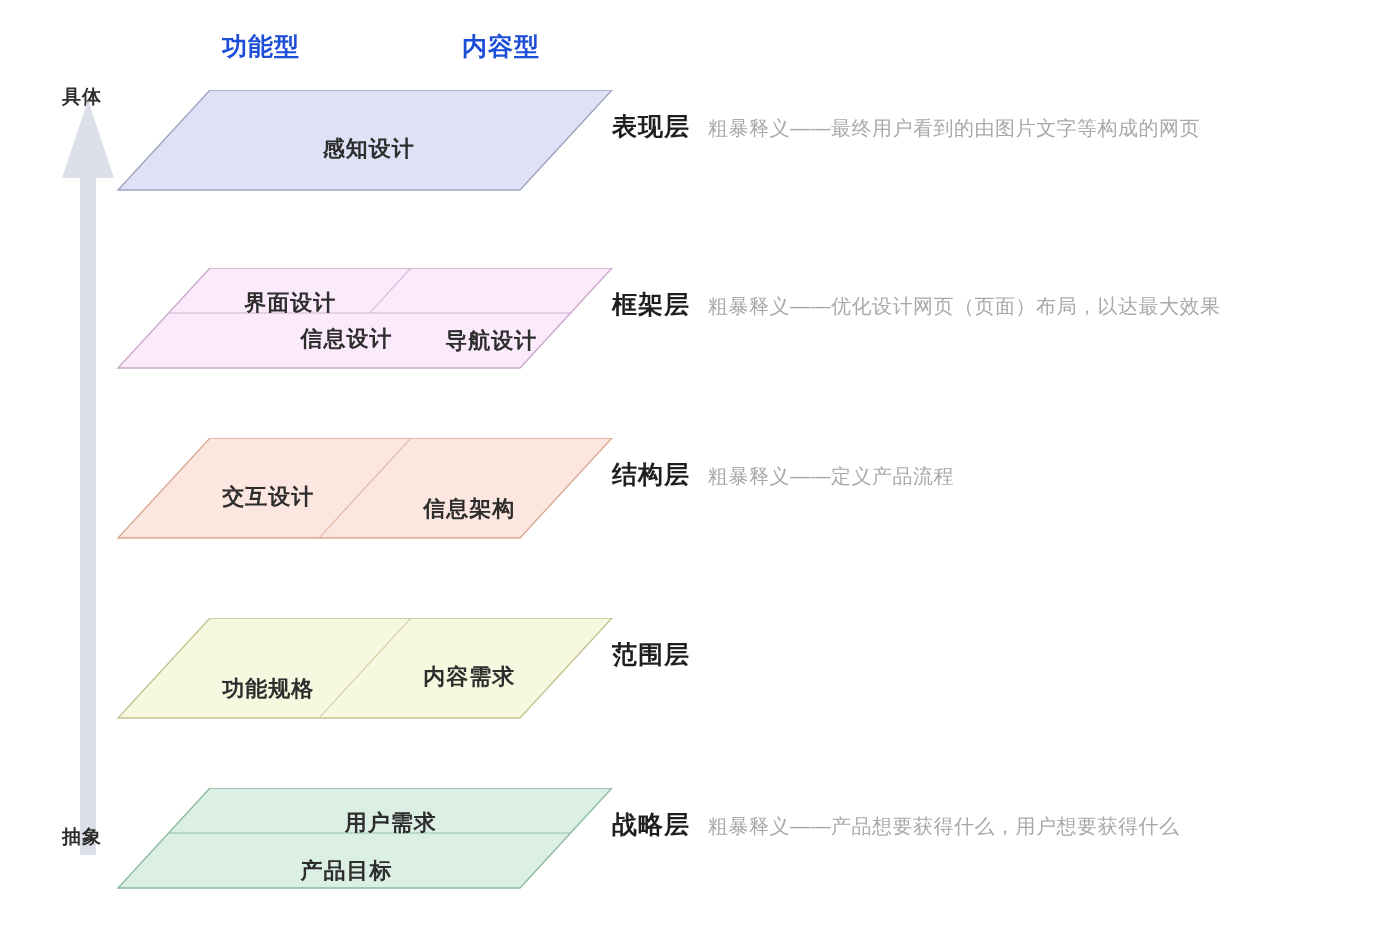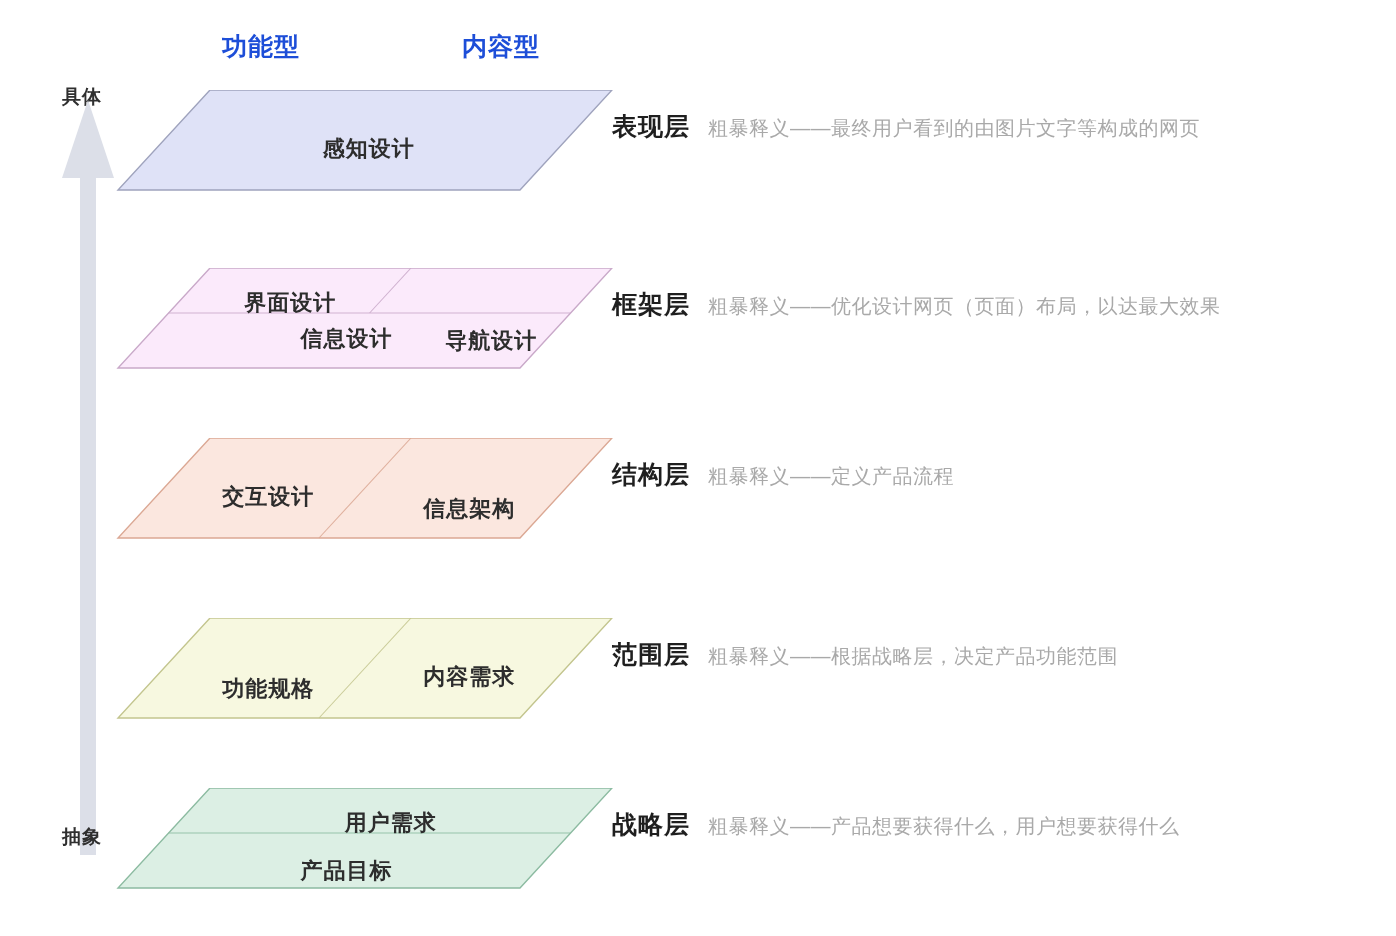--- a/index.html
+++ b/index.html
@@ -169,21 +169,20 @@
         <div class="shape-wrap">
           <svg class="shape-svg" width="640" height="120" viewBox="0 0 640 120">
             <polygon points="210,0 612,0 520,100 118,100" fill="#f7f8e0" stroke="#c3c58e" stroke-width="1.4"></polygon>
             <line x1="411" y1="0" x2="319" y2="100" stroke="#c3c58e" stroke-width="1.1" opacity="0.85"></line>
           </svg>
         </div>
         <div class="cell-text" style="left: 268.18px; top: 56px;">功能规格</div>
         <div class="cell-text" style="left: 469.18px; top: 44px;">内容需求</div>
         <div class="layer-caption" style="left: 612px; top: 20px;">
           <span class="layer-name">范围层</span>
-          <span class="layer-desc">粗暴释义——根据战略层，决定产品功能范围</span>
         </div>
       </div>
       <div class="layer-row" style="top: 788px;">
         <div class="shape-wrap">
           <svg class="shape-svg" width="640" height="120" viewBox="0 0 640 120">
             <polygon points="210,0 612,0 520,100 118,100" fill="#dcefe4" stroke="#8cbba1" stroke-width="1.4"></polygon>
             <line x1="168.6" y1="45" x2="570.6" y2="45" stroke="#8cbba1" stroke-width="1.1" opacity="0.85"></line>
           </svg>
         </div>
         <div class="cell-text" style="left: 390.76px; top: 20px;">用户需求</div>

